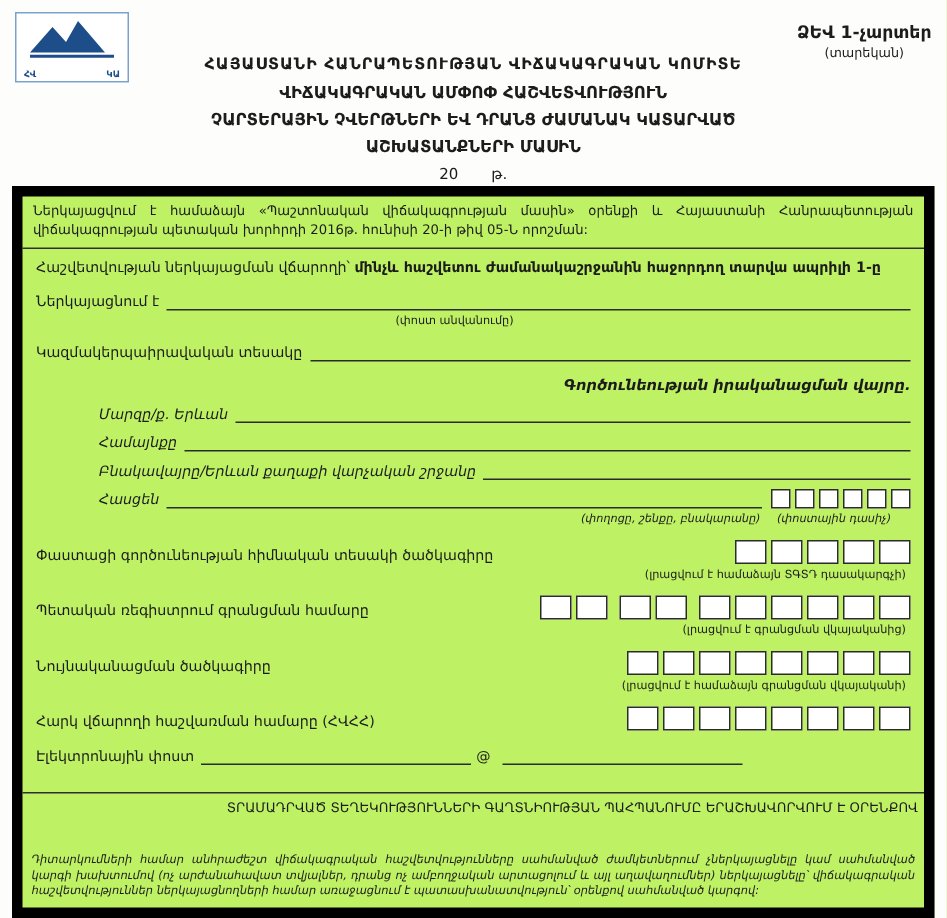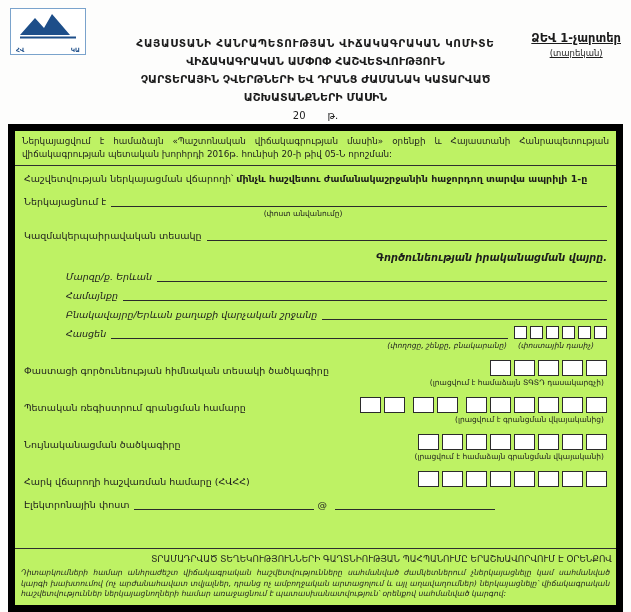--- a/index.html
+++ b/index.html
@@ -4,21 +4,21 @@
 <style>
   html,body{margin:0;padding:0;}
   body{width:631px;height:612px;background:#f6f6f4;font-family:"DejaVu Sans",sans-serif;color:#1c1c1c;}
   .page{position:relative;width:631px;height:612px;background:#fdfdfc;padding:6px 8px;box-sizing:border-box;overflow:hidden;}
 
   
   .masthead{position:relative;height:118px;}
   .logo{position:absolute;left:2px;top:2px;width:76px;height:47px;border:1px solid #7aa3cc;background:#fff;box-sizing:border-box;}
   .logo svg{display:block;margin:3px auto 0;}
   .logo-letters{position:absolute;bottom:1px;left:0;right:0;display:flex;justify-content:space-between;padding:0 5px;font-size:6px;font-weight:bold;color:#1d4e89;}
-  .form-code{position:absolute;right:2px;top:25px;text-align:center;text-decoration:underline;}
+  .form-code{position:absolute;right:2px;top:8px;text-align:center;}
   .form-code .code{font-weight:bold;font-size:11.5px;}
   .form-code .period{font-size:8.5px;margin-top:3px;}
   .titles{text-align:center;padding-top:31px;}
   .t1{font-size:10.5px;font-weight:bold;letter-spacing:.7px;margin-bottom:6px;}
   .t2{font-size:11px;font-weight:bold;margin-bottom:5px;}
   .year{font-size:10px;margin-top:3px;}
   .year-gap{display:inline-block;width:22px;height:10px;}
 
   
   .frame{border:7px solid #000000;height:474px;display:flex;flex-direction:column;background:#bef264;}
@@ -48,21 +48,21 @@
   .boxes{display:inline-flex;align-items:flex-end;margin-left:6px;}
   .box-group{display:inline-flex;}
   .box-group + .box-group{margin-left:8px;}
   .cell{width:21px;height:16px;border:1px solid #2b2b2b;background:#fff;box-sizing:border-box;}
   .cell + .cell{margin-left:3px;}
   .boxes.small .cell{width:13px;height:13px;}
 
   
   .footer{border-top:1px solid #2f2f2f;}
   .conf{font-weight:normal;font-size:8.8px;text-align:right;padding:5px 4px 2px;}
-  .note{font-size:7.6px;font-style:italic;text-align:justify;line-height:1.4;padding:2px 6px 5px;}
+  .note{font-size:7.6px;font-style:italic;text-align:justify;line-height:1.4;padding:2px 6px 5px;margin-top:20px;}
 </style>
 </head>
 <body>
 
 <div class="page">
 
   <header class="masthead">
     <div class="logo">
       <svg width="64" height="28" viewBox="0 0 64 28">
         <path d="M4 23 L19 6 L28 16 L36 2 L54 23 Z" fill="#1d4e89"></path>

